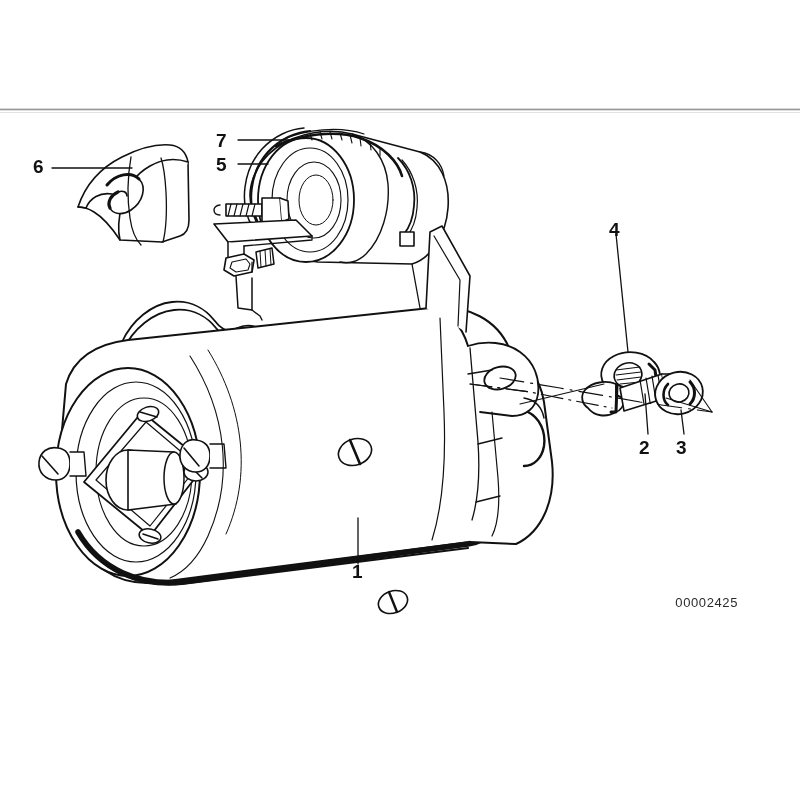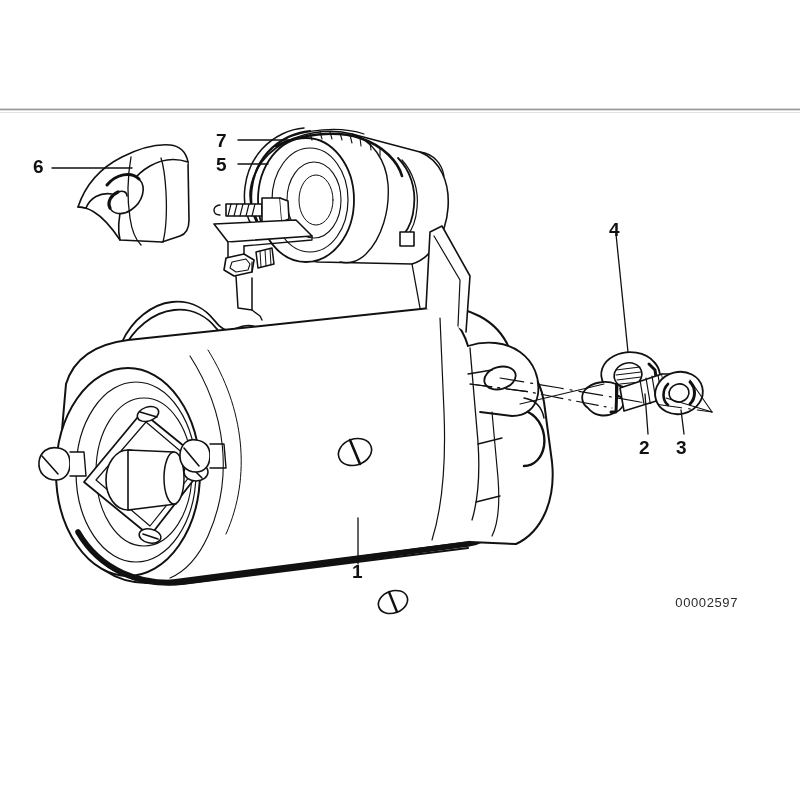--- a/index.html
+++ b/index.html
@@ -320,21 +320,21 @@
   </div>
 
   <div class="callout" style="left:33px;  top:157px;">6</div>
   <div class="callout" style="left:216px; top:131px;">7</div>
   <div class="callout" style="left:216px; top:155px;">5</div>
   <div class="callout" style="left:609px; top:220px;">4</div>
   <div class="callout" style="left:639px; top:438px;">2</div>
   <div class="callout" style="left:676px; top:438px;">3</div>
   <div class="callout" style="left:352px; top:562px;">1</div>
 
-  <div class="diagram-id">00002597</div>
+  <div class="diagram-id">00002425</div>
 
   <div class="footer">
 
     
 
     
 
   </div>
 
 </div>

